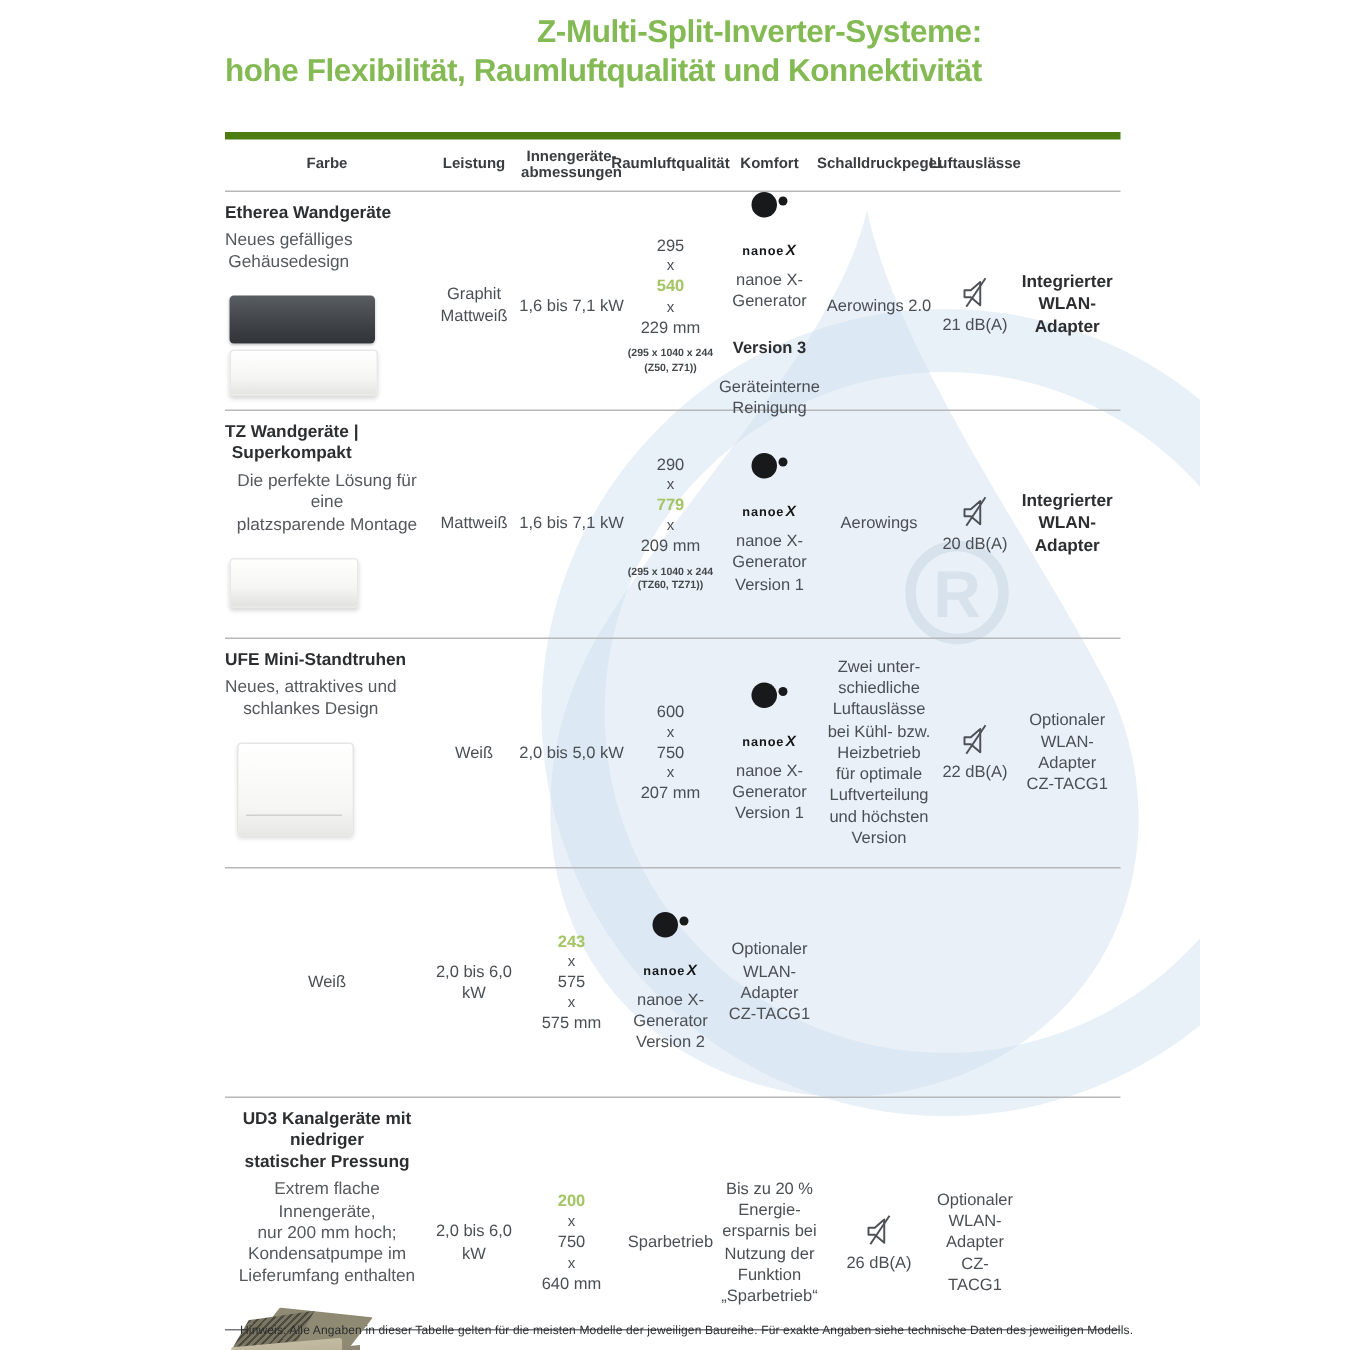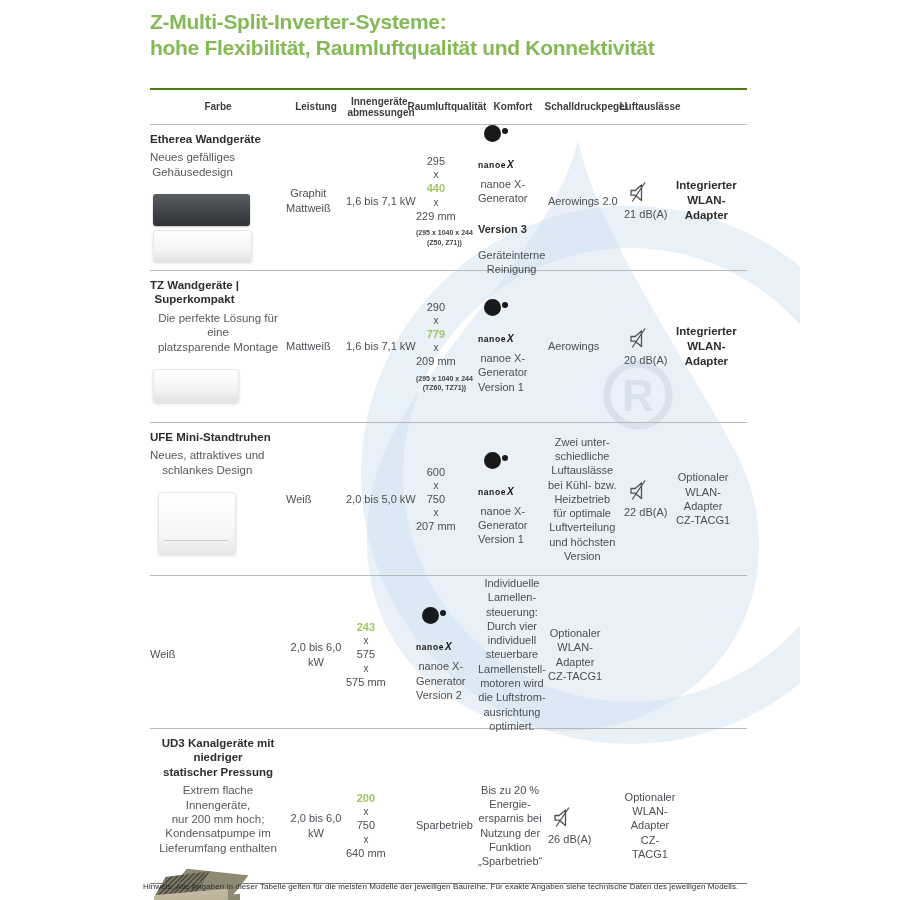--- a/index.html
+++ b/index.html
@@ -4,37 +4,37 @@
 <style>
   html,body{margin:0;padding:0;background:#ffffff;}
   .page{position:relative;width:900px;height:900px;background:#ffffff;overflow:hidden;
         font-family:"Liberation Sans","DejaVu Sans",sans-serif;color:#4b4f54;}
 
   
   .watermark{position:absolute;left:300px;top:120px;width:500px;height:660px;z-index:0;}
 
   
   .title{position:absolute;left:150px;top:9px;z-index:2;font-weight:bold;
-         font-size:21px;line-height:26px;letter-spacing:-0.3px;color:#84ba54;}
+         font-size:21px;line-height:26px;letter-spacing:-0.3px;color:#84ba54;text-align:right;}
 
   
   .table{position:absolute;left:150px;top:88px;width:597px;z-index:1;}
   .grid{display:grid;grid-template-columns:136px 60px 70px 62px 70px 76px 52px 71px;}
-  .thead{border-top:2px solid #4d7c0f;height:34px;}
+  .thead{border-top:5px solid #4d7c0f;height:34px;}
   .th{display:flex;align-items:center;justify-content:center;text-align:center;
       font-size:10px;font-weight:bold;color:#3a3d40;white-space:pre-line;line-height:1.15;}
   .row{border-top:1px solid #b7b8ba;}
   #rows .row:nth-child(1){height:145px;}
   #rows .row:nth-child(2){height:151px;}
   #rows .row:nth-child(3){height:152px;}
   #rows .row:nth-child(4){height:152px;}
   #rows .row:nth-child(5){height:154px;}
   .table-bottom{border-top:1px solid #77797c;height:0;}
 
-  .cell{display:flex;flex-direction:column;align-items:flex-start;justify-content:center;
+  .cell{display:flex;flex-direction:column;align-items:center;justify-content:center;
         text-align:center;font-size:11px;line-height:1.3;white-space:pre-line;}
   .cell.product{align-items:flex-start;justify-content:flex-start;text-align:center;
         padding-top:7px;white-space:normal;}
   .p-name{font-size:11.5px;font-weight:bold;color:#2c2e30;line-height:1.25;white-space:pre-line;}
   .p-desc{font-size:11.5px;color:#55585c;line-height:1.25;margin-top:4px;white-space:pre-line;}
 
   
   .d-stack{display:flex;flex-direction:column;align-items:center;line-height:1.3;color:#4b4f54;}
   .ds{font-size:10px;color:#4b4f54;}
   .dv.green{color:#a3c563;font-weight:bold;}
@@ -78,21 +78,21 @@
   .pi-cassette i.c{left:24px;top:24px;width:36px;height:20px;
       background:repeating-linear-gradient(90deg,#c6cacd 0 3px,#f2f3f4 3px 8px);transform:perspective(120px) rotateX(24deg);}
   .pi-duct{width:96px;height:52px;margin-left:2px;}
   .pi-duct i.a{left:26px;top:2px;width:62px;height:22px;background:#8f8a73;transform:skew(-38deg,6deg);
       border-radius:1px;}
   .pi-duct i.b{left:8px;top:4px;width:44px;height:20px;transform:skew(-30deg,-8deg);
       background:repeating-linear-gradient(115deg,#4d4b3e 0 2px,#7b7664 2px 5px);}
   .pi-duct i.c{left:2px;top:22px;width:74px;height:24px;background:linear-gradient(180deg,#c2bba1,#aba489);
       transform:skewY(-5deg);border-radius:2px;box-shadow:14px 4px 0 -2px #8f8874;}
 
-  .footer{position:absolute;left:143px;top:882px;width:620px;z-index:1;
+  .footer{position:absolute;left:160px;top:882px;width:620px;z-index:1;
           font-size:8px;color:#2b2d2f;letter-spacing:0.1px;}
 </style>
 </head>
 <body>
 
 <div class="page">
 
   <svg class="watermark" viewBox="0 0 500 660" aria-hidden="true">
     <path d="M278,20 C258,110 150,215 98,305 C46,395 58,512 142,572 C225,632 338,620 405,556 C468,496 474,398 433,327 C385,237 298,115 278,20 Z" fill="#e9f0f7"></path>
     <circle cx="330" cy="355" r="248" fill="none" stroke="rgba(203,222,239,0.45)" stroke-width="42"></circle>
@@ -128,21 +128,21 @@
               <i class="c"></i>
             </div>
     </div>
     <div class="cell c-farbe">Graphit
 Mattweiß</div>
     <div class="cell c-leistung">1,6 bis 7,1 kW</div>
     <div class="cell c-dims">
       <div class="d-stack">
         <span class="dv d1">295</span>
         <span class="ds s1">x</span>
-        <span class="dv d2 green">440</span>
+        <span class="dv d2 green">540</span>
         <span class="ds s2">x</span>
         <span class="dv d3">229 mm</span>
       </div>
       <div class="d-note">(295 x 1040 x 244
 (Z50, Z71))</div>
     </div>
     <div class="cell c-raum">
       <div class="nanoe-logo">
         <span class="blob-wrap"><i class="blob"></i><i class="blob-dot"></i></span>
         <span class="nl-word"><span class="nl-w">nanoe</span><span class="nl-x">X</span></span>
@@ -285,31 +285,20 @@
     <div class="cell c-raum">
       <div class="nanoe-logo">
         <span class="blob-wrap"><i class="blob"></i><i class="blob-dot"></i></span>
         <span class="nl-word"><span class="nl-w">nanoe</span><span class="nl-x">X</span></span>
       </div>
       <div class="r-text">nanoe X-
 Generator</div>
       <div class="r-version">Version 2</div>
       
     </div>
-    <div class="cell c-komfort">Individuelle
-Lamellen-
-steuerung:
-Durch vier
-individuell
-steuerbare
-Lamellenstell-
-motoren wird
-die Luftstrom-
-ausrichtung
-optimiert.</div>
     <div class="cell c-konnekt">Optionaler
 WLAN-
 Adapter
 CZ-TACG1</div>
   </div>
 
   <div class="row grid">
     <div class="cell product">
       <div class="p-name">UD3 Kanalgeräte mit niedriger
 statischer Pressung</div>

